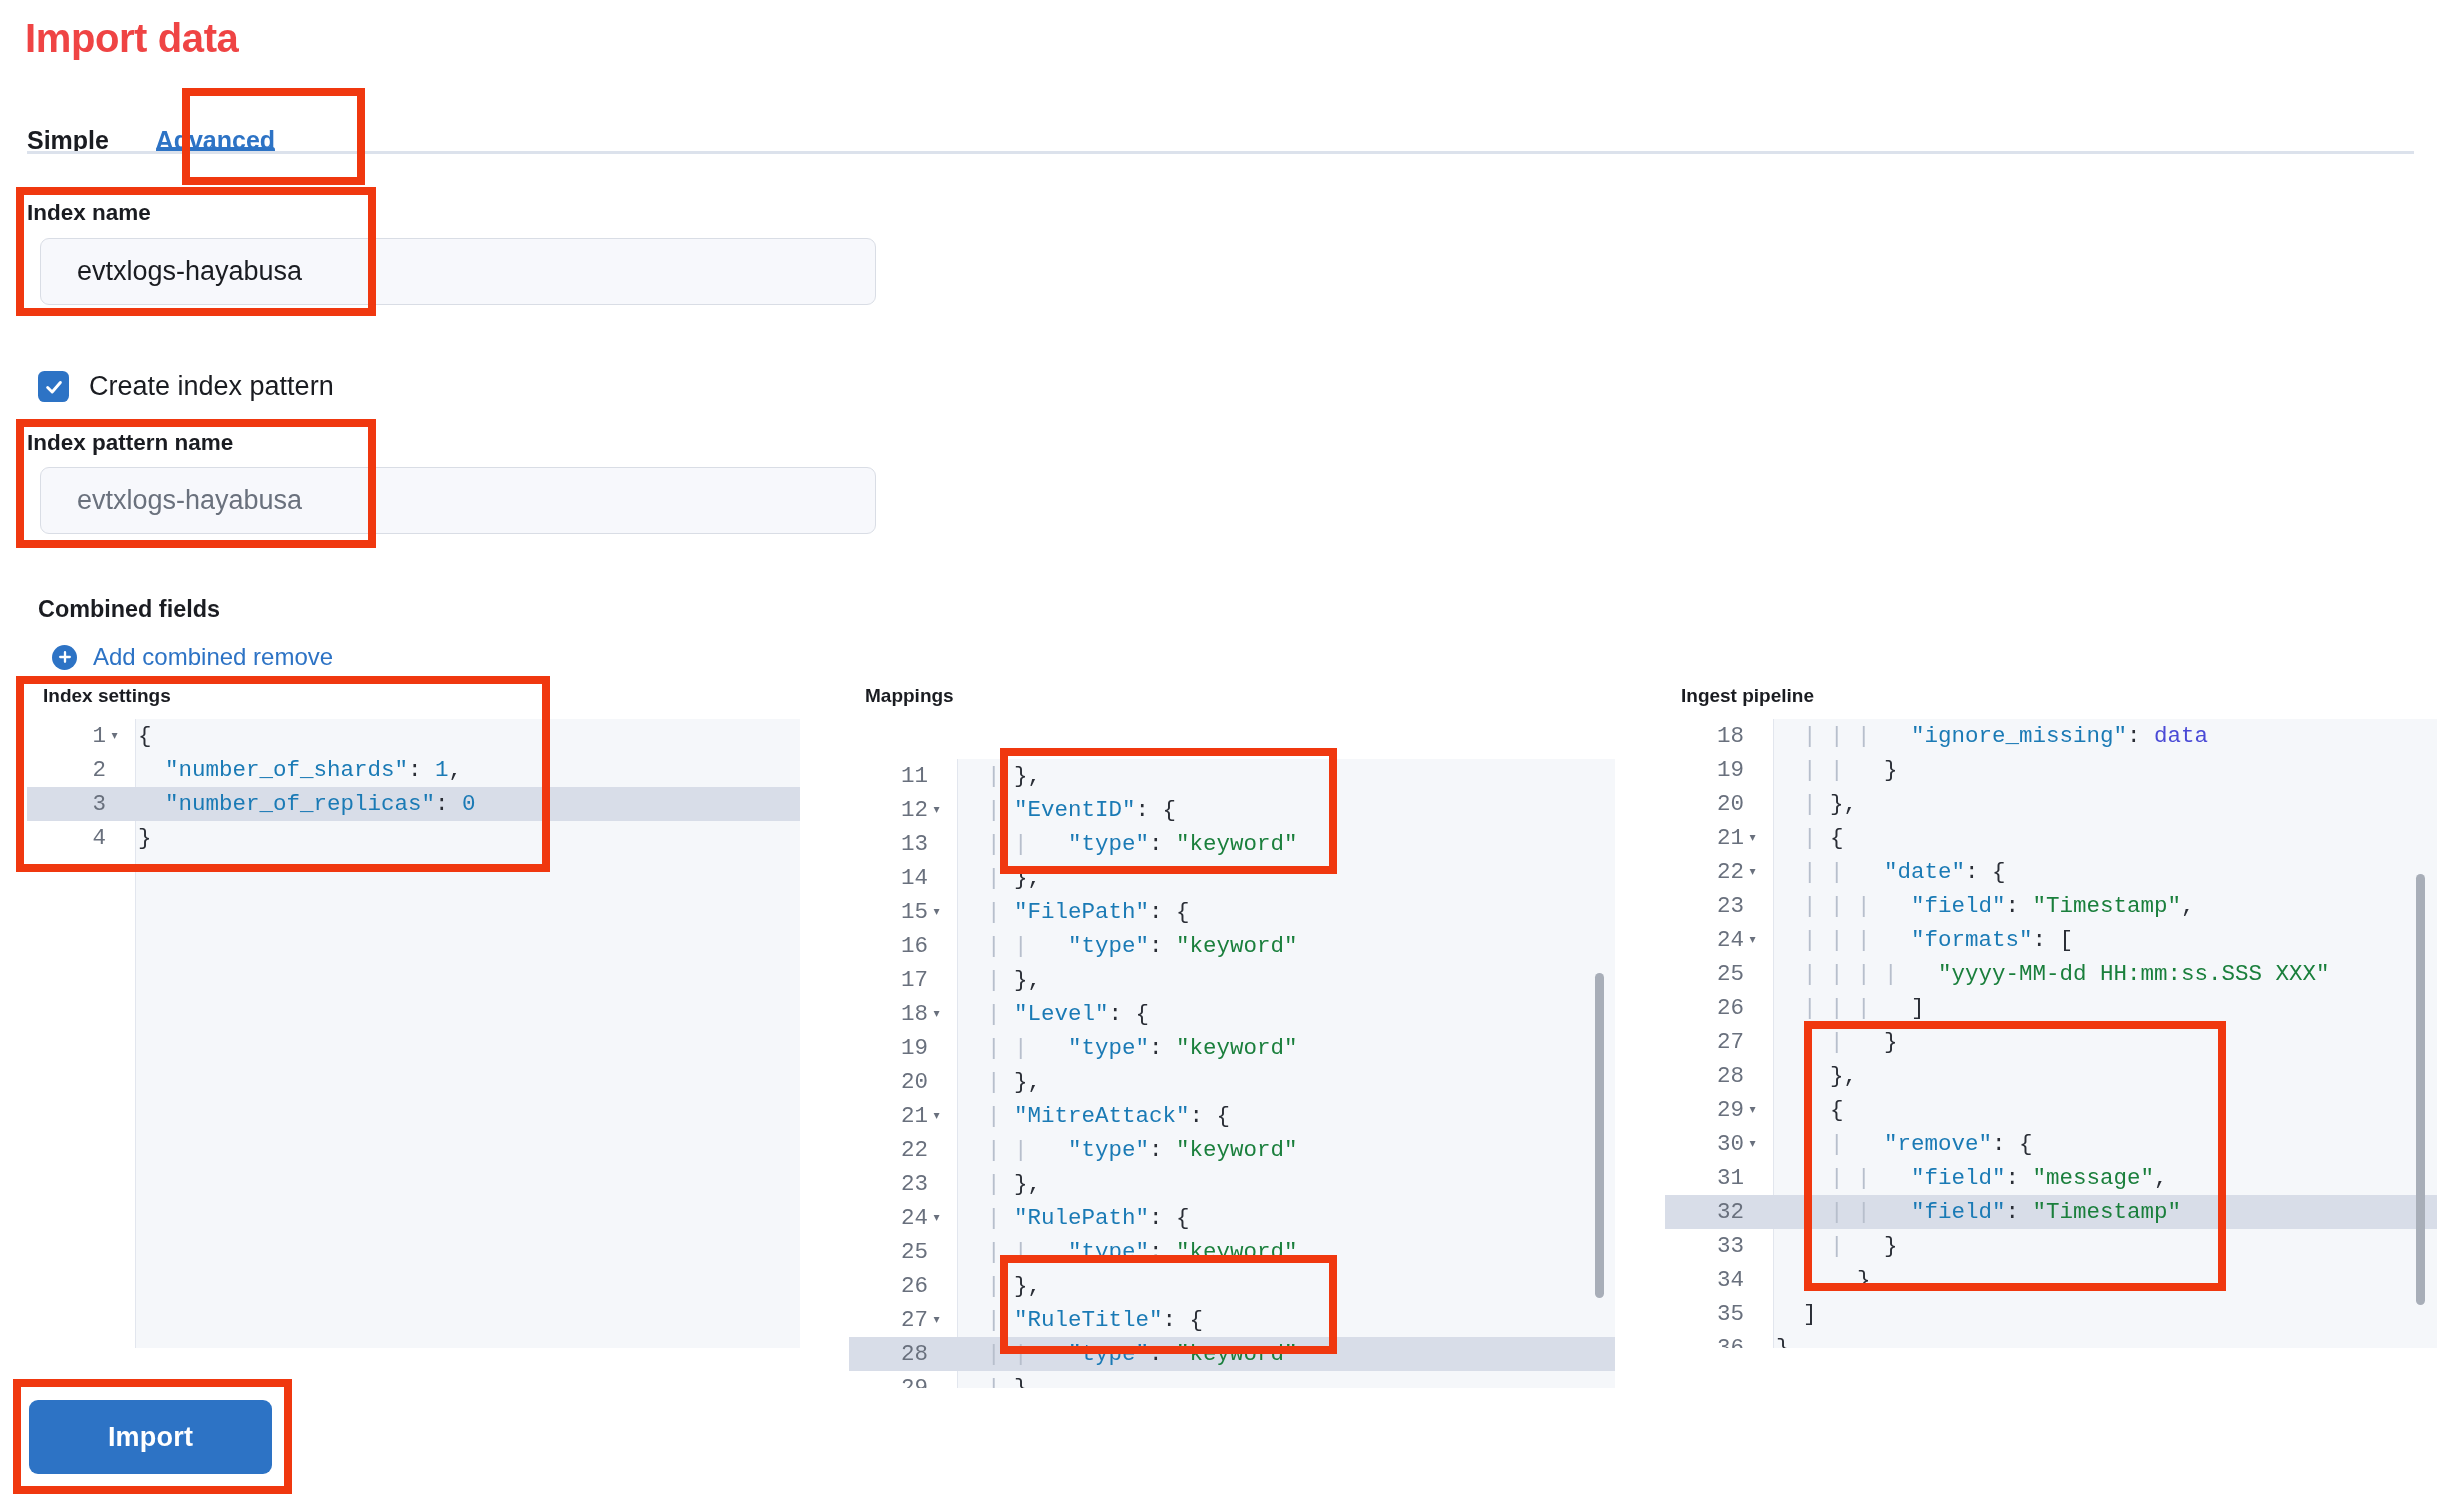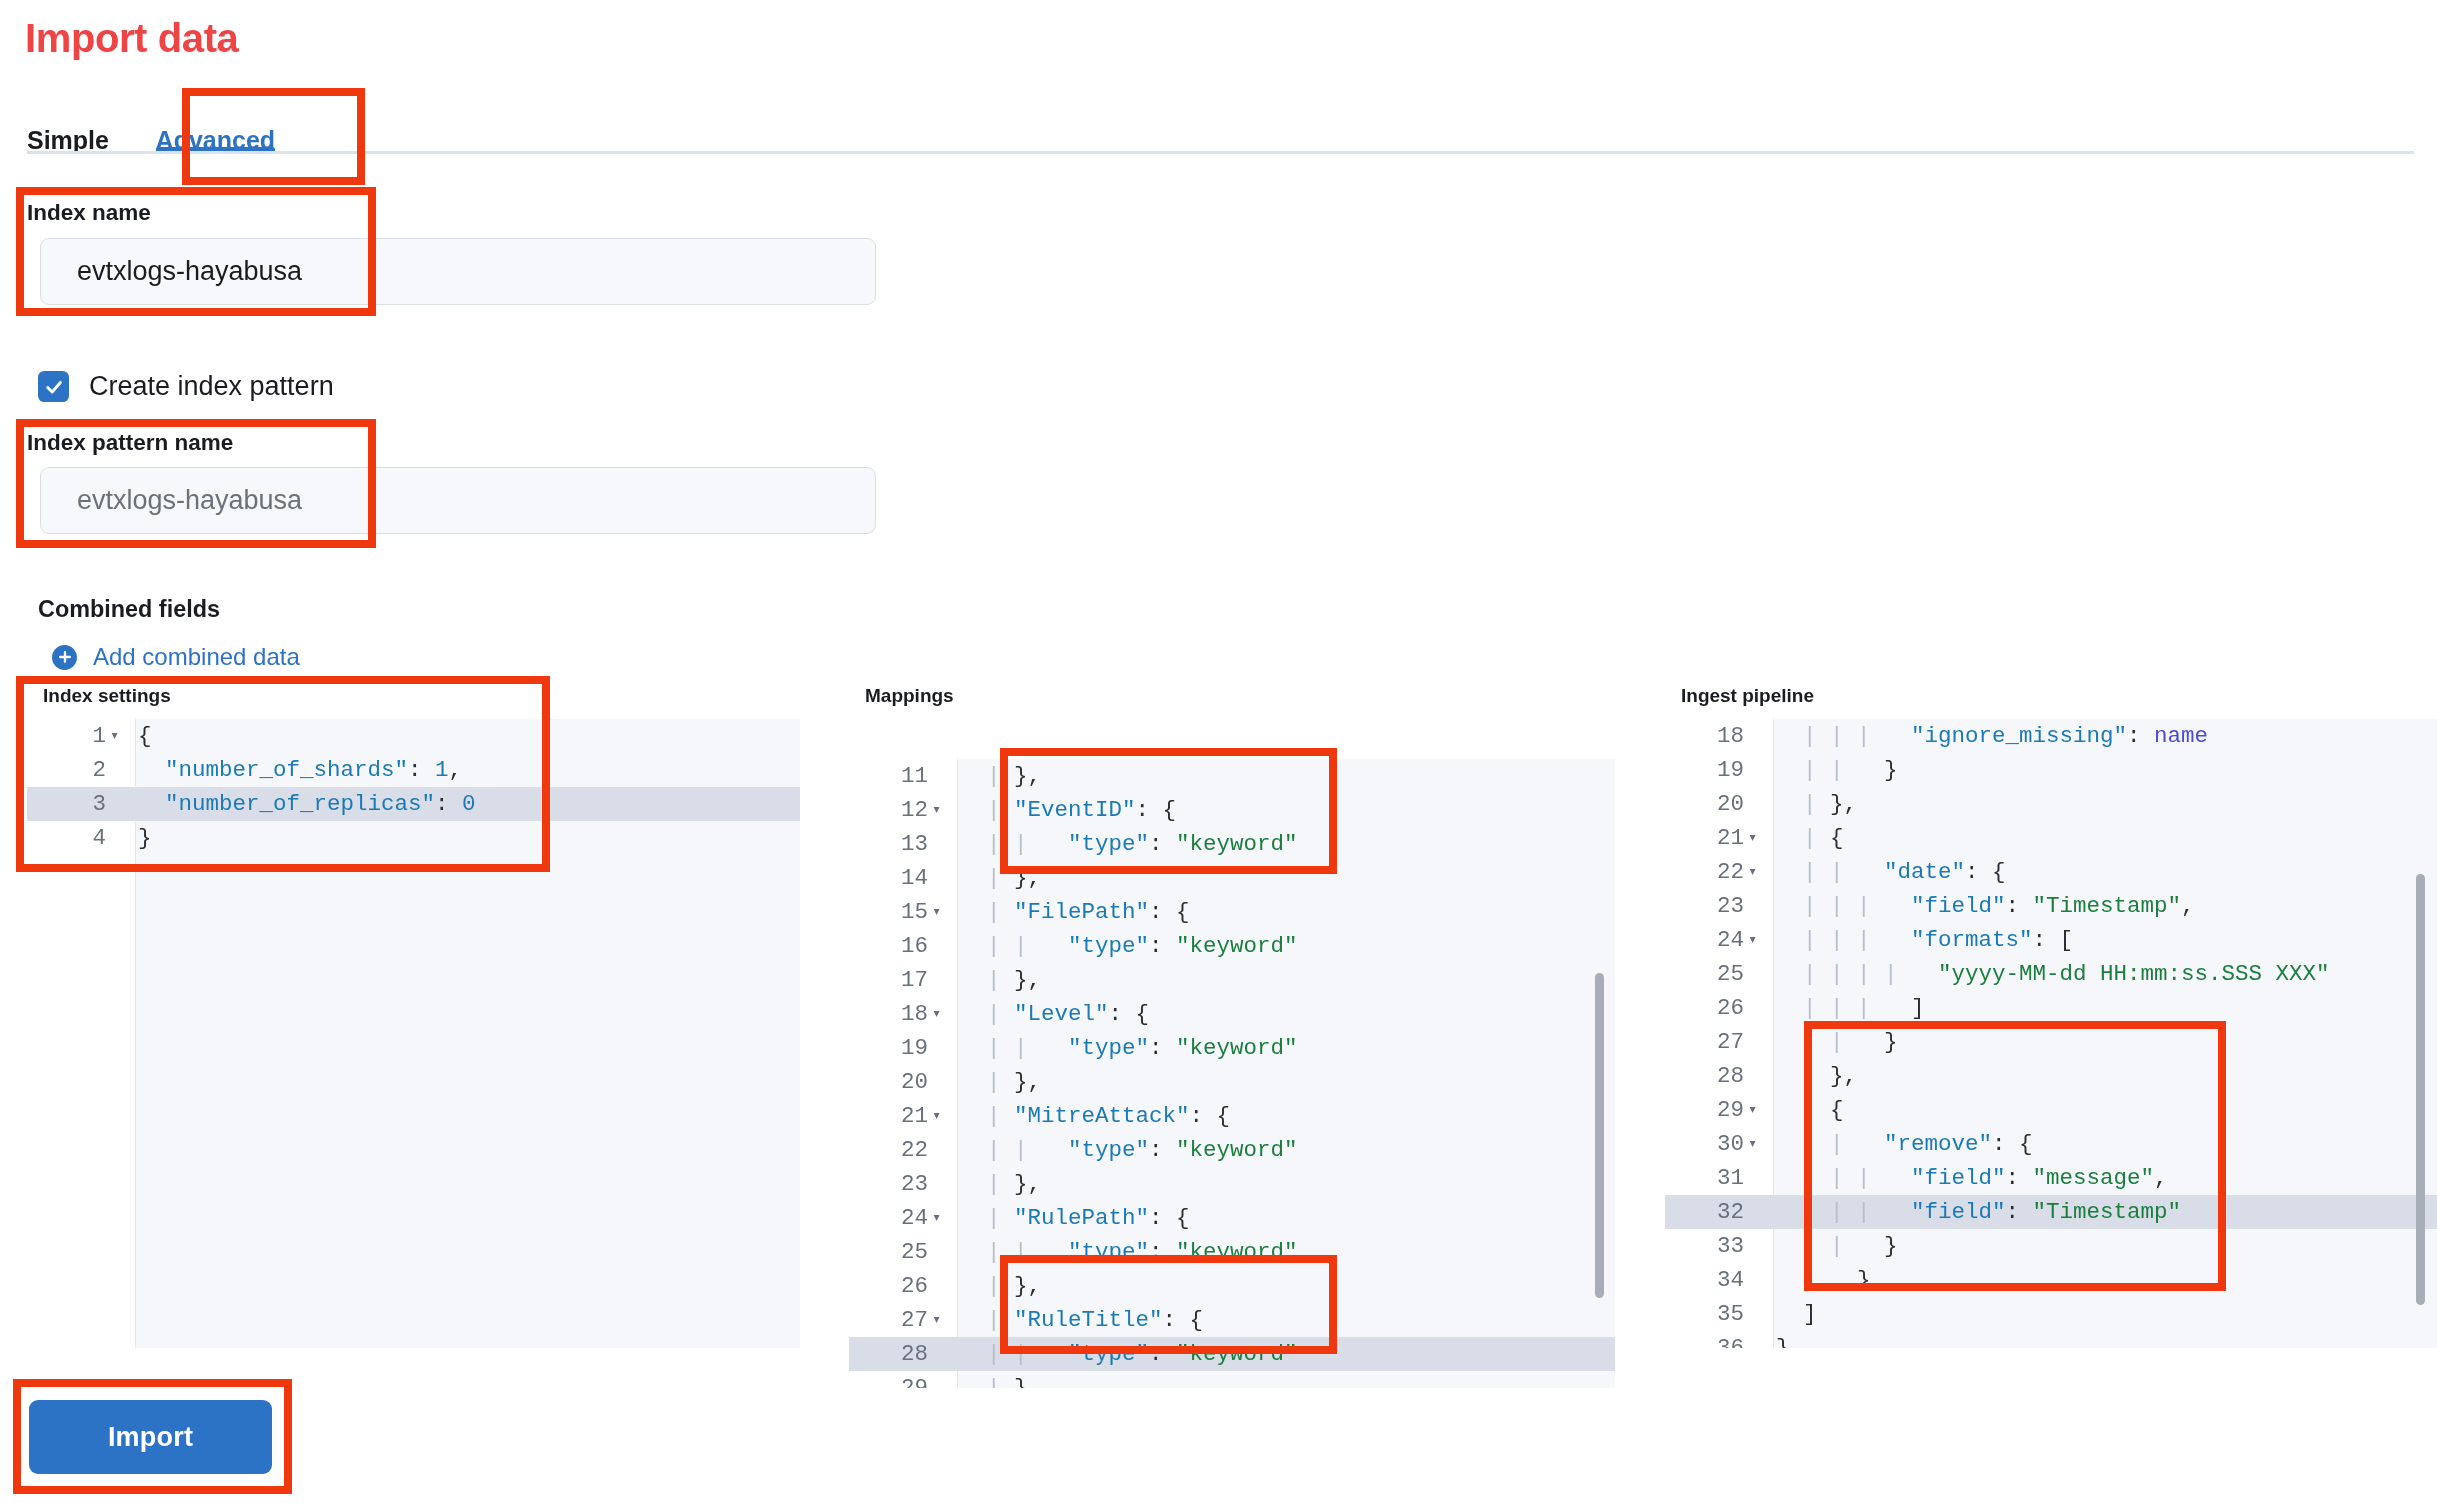--- a/index.html
+++ b/index.html
@@ -253,21 +253,21 @@
 <div class="field-label" style="left:27px; top:430px;">Index pattern name</div>
 <div class="text-input muted" style="left:40px; top:467px; width:836px; height:67px;">evtxlogs-hayabusa</div>
 
 <div class="combined-title">Combined fields</div>
 <div class="add-combined">
   <span class="plus-icon">
     <svg width="16" height="16" viewBox="0 0 18 18" aria-hidden="true">
       <path d="M9 3.6 V14.4 M3.6 9 H14.4" stroke="#ffffff" stroke-width="2.6" stroke-linecap="round"></path>
     </svg>
   </span>
-  <span class="add-combined-label">Add combined data</span>
+  <span class="add-combined-label">Add combined remove</span>
 </div>
 
 <div class="panel-title" style="left:27px; top:685px;">Index settings</div>
 <div class="editor" id="ed-index-settings" style="left:27px; top:719px; width:773px; height:629px;">
   <div class="gutter-bg" style="width:108px;"></div>
   <div class="gutter-sep" style="left:108px;"></div>
   <div class="lines">
       <div class="editor-line"><span class="ln">1</span><span class="fold">▾</span><span class="code"><span class="t-punct">{</span></span></div>
       <div class="editor-line"><span class="ln">2</span><span class="code"><span class="t-guide">&nbsp;&nbsp;</span><span class="t-key">"number_of_shards"</span><span class="t-punct">:</span>&nbsp;<span class="t-num">1</span><span class="t-punct">,</span></span></div>
       <div class="editor-line hl"><span class="ln">3</span><span class="code"><span class="t-guide">&nbsp;&nbsp;</span><span class="t-key">"number_of_replicas"</span><span class="t-punct">:</span>&nbsp;<span class="t-num">0</span></span></div>
@@ -301,21 +301,21 @@
       <div class="editor-line"><span class="ln">29</span><span class="code"><span class="t-guide">&nbsp;&nbsp;|&nbsp;</span><span class="t-punct">}</span><span class="t-punct">,</span></span></div>
     </div>
   <div class="vscroll" style="right:10.8px; top:214px; width:9px; height:325px;"></div>
 </div>
 
 <div class="panel-title" style="left:1665px; top:685px;">Ingest pipeline</div>
 <div class="editor" id="ed-ingest" style="left:1665px; top:719px; width:773px; height:629px;">
   <div class="gutter-bg" style="width:108px;"></div>
   <div class="gutter-sep" style="left:108px;"></div>
   <div class="lines">
-      <div class="editor-line"><span class="ln">18</span><span class="code"><span class="t-guide">&nbsp;&nbsp;|&nbsp;|&nbsp;|&nbsp;&nbsp;&nbsp;</span><span class="t-key">"ignore_missing"</span><span class="t-punct">:</span>&nbsp;<span class="t-bool">name</span></span></div>
+      <div class="editor-line"><span class="ln">18</span><span class="code"><span class="t-guide">&nbsp;&nbsp;|&nbsp;|&nbsp;|&nbsp;&nbsp;&nbsp;</span><span class="t-key">"ignore_missing"</span><span class="t-punct">:</span>&nbsp;<span class="t-bool">data</span></span></div>
       <div class="editor-line"><span class="ln">19</span><span class="code"><span class="t-guide">&nbsp;&nbsp;|&nbsp;|&nbsp;&nbsp;&nbsp;</span><span class="t-punct">}</span></span></div>
       <div class="editor-line"><span class="ln">20</span><span class="code"><span class="t-guide">&nbsp;&nbsp;|&nbsp;</span><span class="t-punct">}</span><span class="t-punct">,</span></span></div>
       <div class="editor-line"><span class="ln">21</span><span class="fold">▾</span><span class="code"><span class="t-guide">&nbsp;&nbsp;|&nbsp;</span><span class="t-punct">{</span></span></div>
       <div class="editor-line"><span class="ln">22</span><span class="fold">▾</span><span class="code"><span class="t-guide">&nbsp;&nbsp;|&nbsp;|&nbsp;&nbsp;&nbsp;</span><span class="t-key">"date"</span><span class="t-punct">:</span>&nbsp;<span class="t-punct">{</span></span></div>
       <div class="editor-line"><span class="ln">23</span><span class="code"><span class="t-guide">&nbsp;&nbsp;|&nbsp;|&nbsp;|&nbsp;&nbsp;&nbsp;</span><span class="t-key">"field"</span><span class="t-punct">:</span>&nbsp;<span class="t-str">"Timestamp"</span><span class="t-punct">,</span></span></div>
       <div class="editor-line"><span class="ln">24</span><span class="fold">▾</span><span class="code"><span class="t-guide">&nbsp;&nbsp;|&nbsp;|&nbsp;|&nbsp;&nbsp;&nbsp;</span><span class="t-key">"formats"</span><span class="t-punct">:</span>&nbsp;<span class="t-punct">[</span></span></div>
       <div class="editor-line"><span class="ln">25</span><span class="code"><span class="t-guide">&nbsp;&nbsp;|&nbsp;|&nbsp;|&nbsp;|&nbsp;&nbsp;&nbsp;</span><span class="t-str">"yyyy-MM-dd HH:mm:ss.SSS XXX"</span></span></div>
       <div class="editor-line"><span class="ln">26</span><span class="code"><span class="t-guide">&nbsp;&nbsp;|&nbsp;|&nbsp;|&nbsp;&nbsp;&nbsp;</span><span class="t-punct">]</span></span></div>
       <div class="editor-line"><span class="ln">27</span><span class="code"><span class="t-guide">&nbsp;&nbsp;|&nbsp;|&nbsp;&nbsp;&nbsp;</span><span class="t-punct">}</span></span></div>
       <div class="editor-line"><span class="ln">28</span><span class="code"><span class="t-guide">&nbsp;&nbsp;|&nbsp;</span><span class="t-punct">}</span><span class="t-punct">,</span></span></div>

